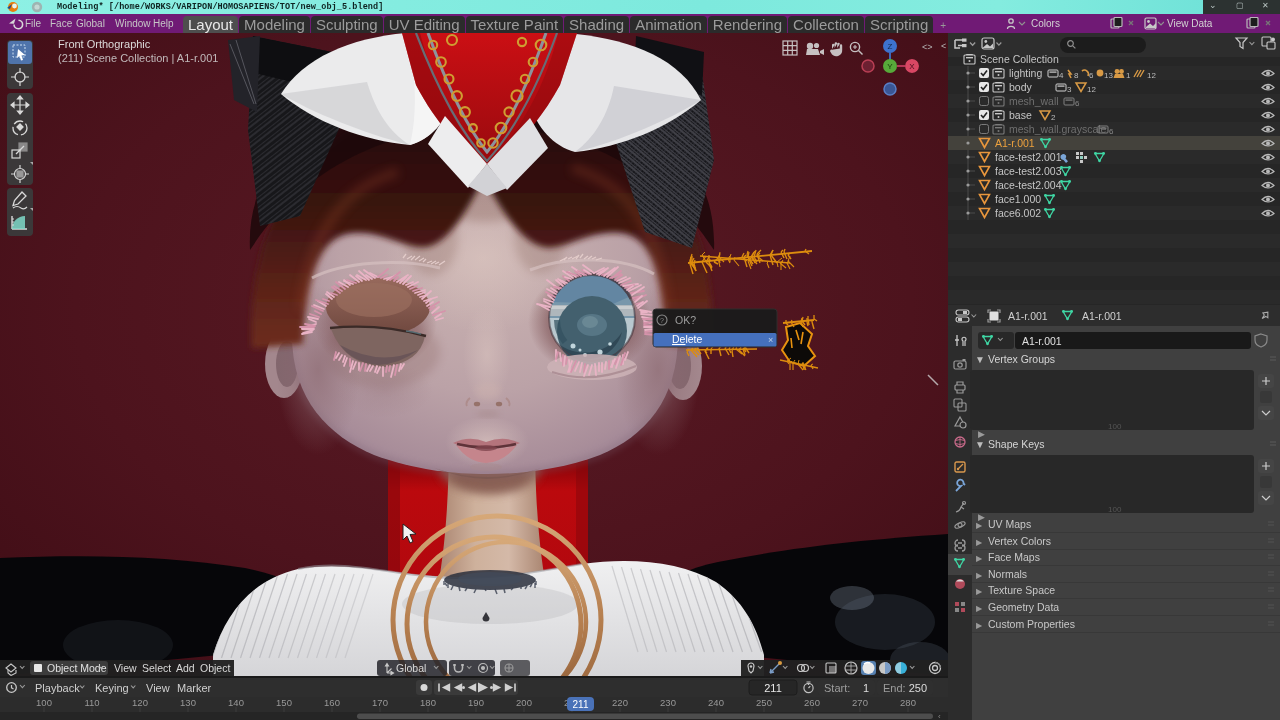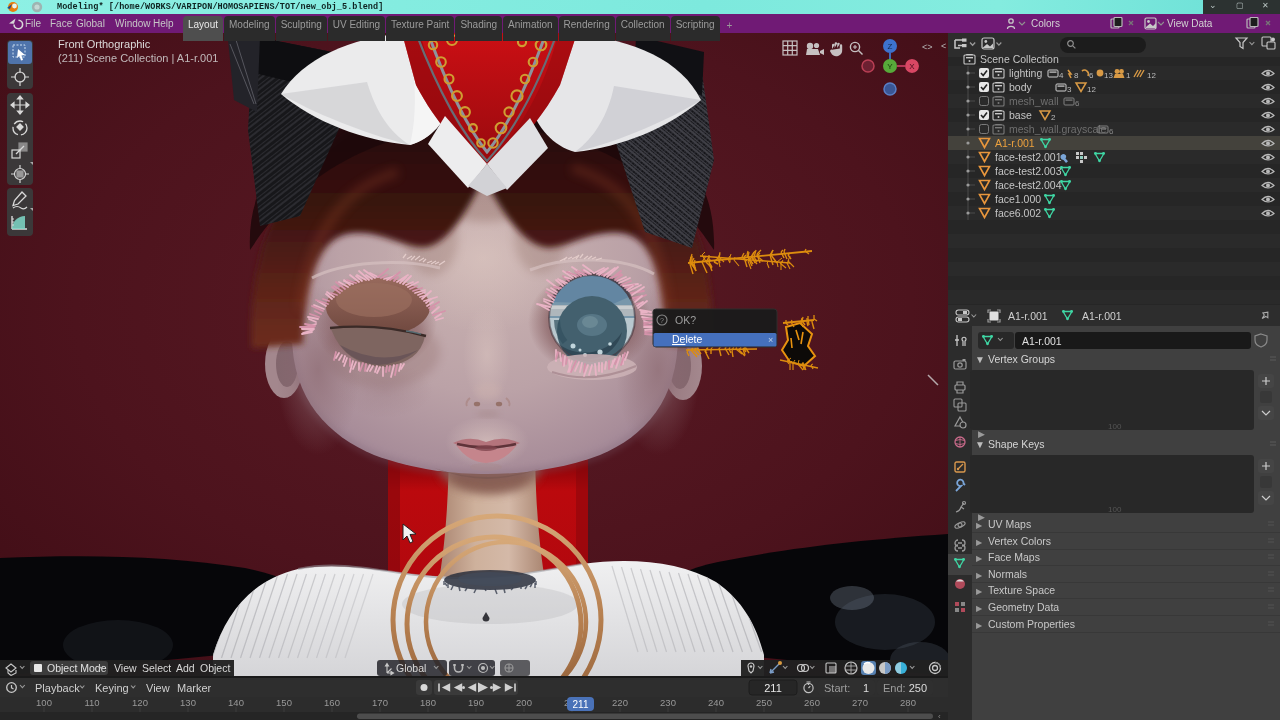--- a/index.html
+++ b/index.html
@@ -7,21 +7,21 @@
     font-family:"Liberation Sans", sans-serif; }
   .abs { position:absolute; }
   #stage { position:relative; width:1280px; height:720px; }
   #titlebar { position:absolute; left:0; top:0; width:1280px; height:14px;
     background:linear-gradient(90deg,#8df0e4 0%,#7de9dd 55%,#84ecdf 78%,#6adfd6 100%); }
   #titletext { position:absolute; left:57px; top:0px; font-family:"Liberation Mono",monospace;
     font-size:8.5px; line-height:14px; font-weight:bold; color:#0e2220; letter-spacing:0.08px; }
   #menubar { position:absolute; left:0; top:14px; width:1280px; height:19px; background:#701a75; }
   .menuitem { position:absolute; top:0; height:19px; line-height:19px; color:#c6c6c6; font-size:10px; }
   #tabrow { position:absolute; left:183px; top:2px; height:17px; display:flex; }
-  .tab { height:25px; line-height:17px; color:#9b9b9b; font-size:10px;
+  .tab { height:17px; line-height:17px; color:#9b9b9b; font-size:15px;
     padding:0 5px; border-radius:4px 4px 0 0; background:#2b2b2b; margin-right:1px; white-space:nowrap; }
   .tab.active { background:#4e4e4e; color:#e8e8e8; }
 </style>
 </head>
 <body>
 <div id="stage">
   <div id="viewport" class="abs" style="left:0;top:33px;width:882px;height:643px;background:#4b121d"><svg width="948" height="643" viewBox="0 0 948 643">
         <defs>
 <radialGradient id="bgvp" cx="52%" cy="42%" r="80%">
  <stop offset="0%" stop-color="#5a1a24"></stop>

